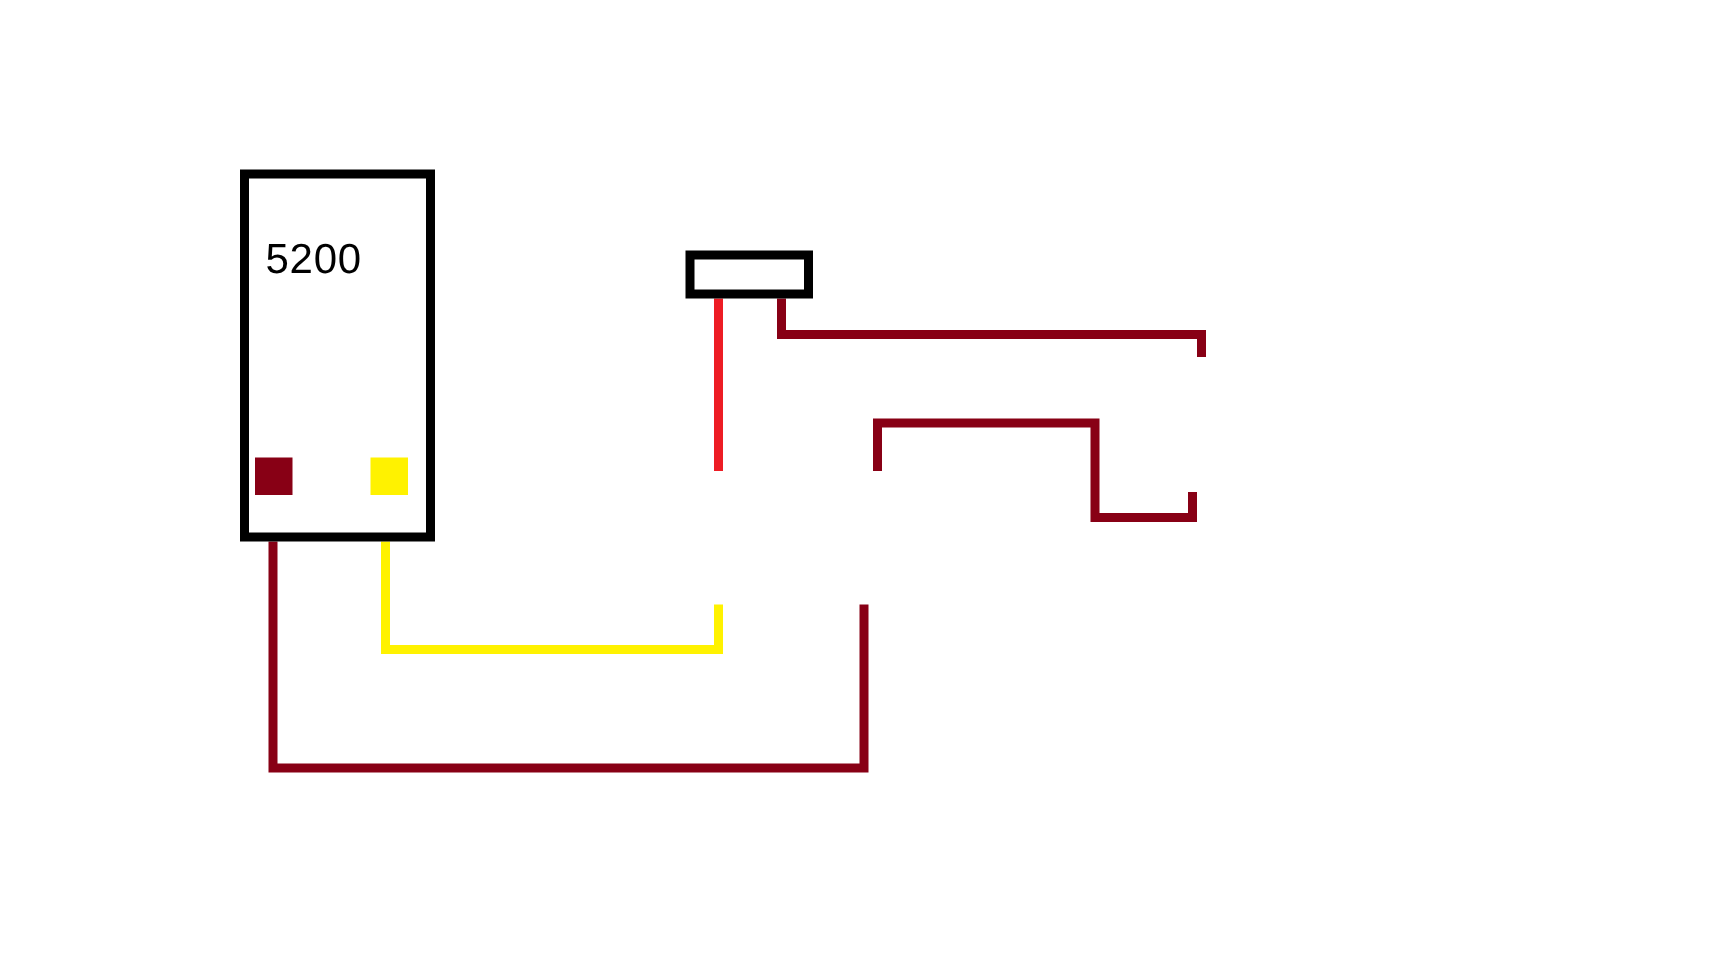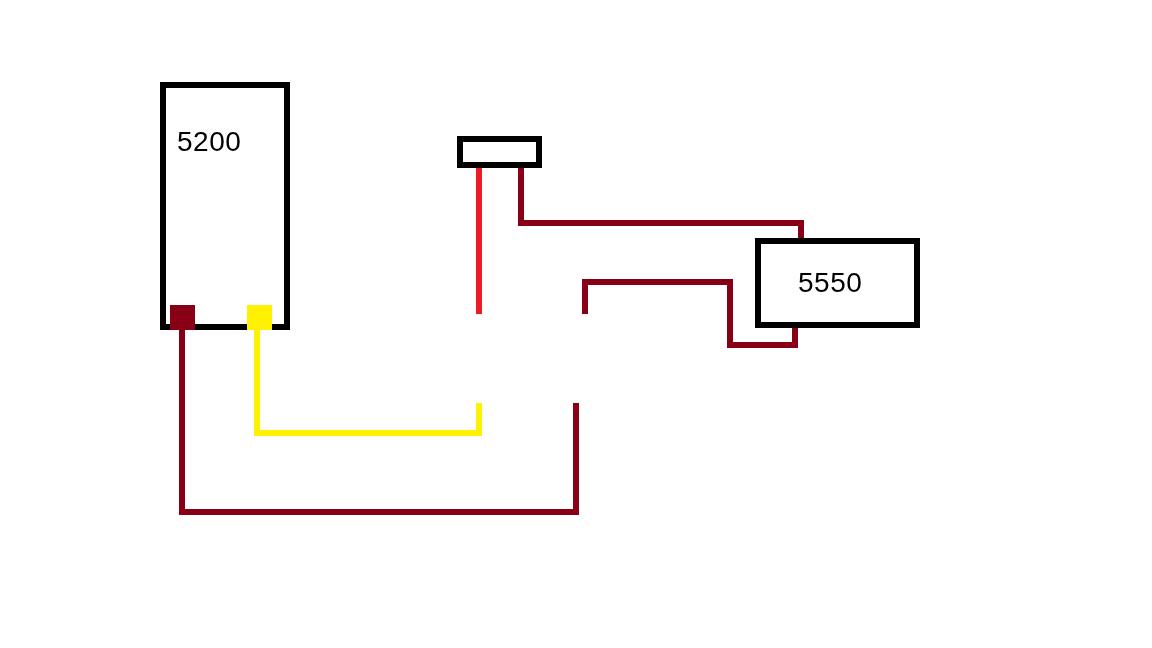--- a/index.html
+++ b/index.html
@@ -22,20 +22,21 @@
     left: 0;
     top: 0;
     z-index: 1;
   }
   .box {
     position: absolute;
     box-sizing: border-box;
     border: 6px solid var(--outline, #000000);
     background: #ffffff;
     z-index: 2;
+    margin-top: 31px;
   }
   .box .label {
     position: absolute;
     font-size: 28px;
     line-height: 1;
     color: #000000;
     white-space: nowrap;
     letter-spacing: 0.5px;
   }
   .box-5200 { left: 160px; top: 82px;  width: 130px; height: 248px; }
@@ -70,17 +71,14 @@
   <div class="box box-5200">
     <span class="label">5200</span>
   </div>
 
   <div class="terminal terminal-darkred"></div>
   <div class="terminal terminal-yellow"></div>
 
   <div class="box box-top-connector"></div>
 
 
-  <div class="box box-5550">
-    <span class="label">5550</span>
-  </div>
 
 </div>
 
 </body></html>

